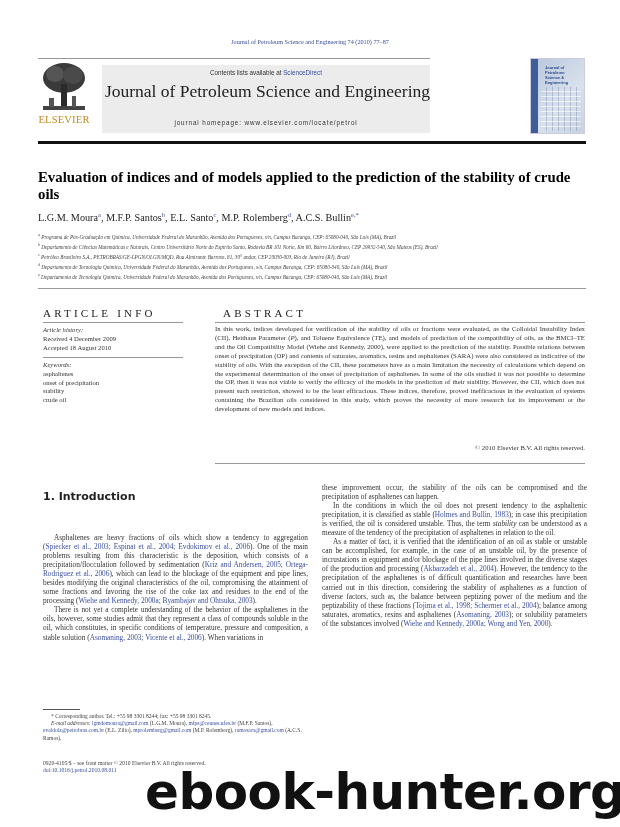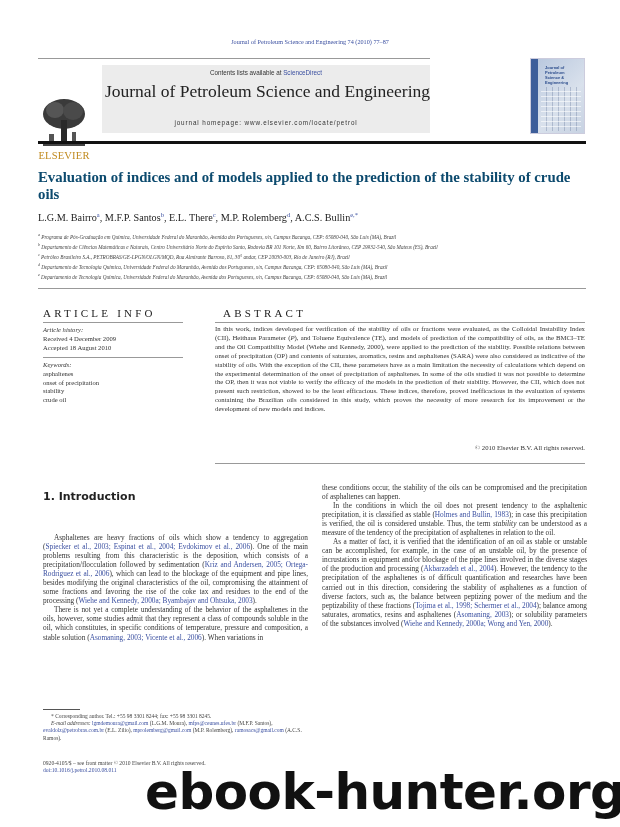--- a/index.html
+++ b/index.html
@@ -2,35 +2,35 @@
 <html><head>
 <meta charset="utf-8">
 <style>
   * { margin:0; padding:0; box-sizing:border-box; }
   html, body { width:620px; height:827px; background:#fff; overflow:hidden; }
   body { position:relative; font-family:"DejaVu Serif", serif; color:#222; }
   .link { color:#3a4fa0; }
 
   #running-head { position:absolute; top:38px; left:0; width:620px; text-align:center; font-size:6.2px; color:#3a4fa0; font-family:"Liberation Serif", serif; }
   #top-rule { position:absolute; top:58px; left:38px; width:392px; height:1px; background:#999; }
-  #logo { position:absolute; top:60px; left:38px; width:52px; height:72px;margin-top:36px; }
+  #logo { position:absolute; top:60px; left:38px; width:52px; height:72px; }
   #logo .tree { position:absolute; top:2px; left:3px; width:46px; height:50px; }
   #logo .wordmark { position:absolute; top:54px; left:0; width:52px; text-align:center; font-family:"Liberation Serif", serif; font-size:10.5px; color:#c08a1e; letter-spacing:0.2px; }
   #masthead { position:absolute; top:65px; left:102px; width:328px; height:68px; background:#ececec; }
   #masthead .contents { position:absolute; top:4px; left:0; width:100%; text-align:center; font-family:"Liberation Sans", sans-serif; font-size:6.3px; color:#333; }
   #masthead .contents .sd { color:#3a4fa0; }
   #masthead .jtitle { position:absolute; top:16px; left:0; width:100%; text-align:right; font-family:"Liberation Serif", serif; font-size:17.5px; color:#222; }
   #masthead .homepage { position:absolute; top:54px; left:0; width:100%; text-align:center; font-family:"Liberation Sans", sans-serif; font-size:6.3px; color:#333; letter-spacing:0.9px; }
   #cover { position:absolute; top:58px; left:530px; width:55px; height:76px; background:linear-gradient(135deg,#b7c6dd 0%, #d9e1ec 60%, #c7d2e2 100%); border:1px solid #ccd; overflow:hidden; }
   #cover .strip { position:absolute; left:0; top:0; width:7px; height:100%; background:#3d5e9a; }
   #cover .ctitle { position:absolute; top:6px; left:14px; font-family:"Liberation Sans", sans-serif; font-size:4px; line-height:5px; color:#2b4c8c; font-weight:bold; }
   #cover .grid { position:absolute; top:28px; left:10px; width:40px; height:44px; background:repeating-linear-gradient(0deg, transparent 0 4px, rgba(255,255,255,0.6) 4px 5px), repeating-linear-gradient(90deg, transparent 0 5px, rgba(80,100,140,0.3) 5px 6px); }
   #thick-rule { position:absolute; top:141px; left:38px; width:548px; height:3px; background:#111; }
 
-  #title { position:absolute; top:169px; left:38px; width:548px; font-family:"Liberation Serif", serif; font-size:14.8px; line-height:17px; color:#0c4a6e; }
+  #title { position:absolute; top:169px; left:38px; width:548px; font-family:"Liberation Serif", serif; font-size:14.8px; line-height:17px; color:#000000; }
   #authors { position:absolute; top:211px; left:38px; width:548px; font-family:"Liberation Serif", serif; font-size:10.2px; color:#222; }
   #authors sup { font-size:6.5px; color:#3a4fa0; }
   #affils { position:absolute; top:231px; left:38px; width:560px; font-family:"Liberation Serif", serif; font-style:italic; font-size:5.2px; line-height:8.2px; color:#444; }
   #affils sup { font-size:4px; }
   #affil-rule { position:absolute; top:288px; left:38px; width:548px; height:1px; background:#999; }
 
   .section-cap { font-family:"Liberation Serif", serif; font-size:11px; letter-spacing:3.2px; color:#222; }
   #ai-head { position:absolute; top:307px; left:43px; }
   #ai-rule1 { position:absolute; top:322px; left:43px; width:140px; height:1px; background:#999; }
   #ai-history { position:absolute; top:326px; left:43px; font-family:"Liberation Serif", serif; font-size:6.6px; line-height:8.8px; color:#333; }
@@ -92,23 +92,23 @@
     <div>Engineering</div>
   </div>
   <div class="grid"></div>
 </div>
 
 <div id="thick-rule"></div>
 
 <h1 id="title">Evaluation of indices and of models applied to the prediction of the stability of crude oils</h1>
 
 <div id="authors">
-  <span>L.G.M. Bairro</span><sup>a</sup>,
+  <span>L.G.M. Moura</span><sup>a</sup>,
   <span>M.F.P. Santos</span><sup>b</sup>,
-  <span>E.L. There</span><sup>c</sup>,
+  <span>E.L. Santo</span><sup>c</sup>,
   <span>M.P. Rolemberg</span><sup>d</sup>,
   <span>A.C.S. Bullin</span><sup>e,*</sup>
 </div>
 
 <div id="affils">
   <div><sup>a</sup> <span>Programa de Pós-Graduação em Química, Universidade Federal do Maranhão, Avenida dos Portugueses, s/n, Campus Bacanga, CEP: 65080-040, São Luís (MA), Brazil</span></div>
   <div><sup>b</sup> <span>Departamento de Ciências Matemáticas e Naturais, Centro Universitário Norte do Espírito Santo, Rodovia BR 101 Norte, Km 60, Bairro Litorâneo, CEP 29932-540, São Mateus (ES), Brazil</span></div>
   <div><sup>c</sup> <span>Petróleo Brasileiro S.A., PETROBRAS/GE-LPGN/OLGN/MQD, Rua Almirante Barroso, 81, 30° andar, CEP 20030-003, Rio de Janeiro (RJ), Brazil</span></div>
   <div><sup>d</sup> <span>Departamento de Tecnologia Química, Universidade Federal do Maranhão, Avenida dos Portugueses, s/n, Campus Bacanga, CEP: 65080-040, São Luís (MA), Brazil</span></div>
   <div><sup>e</sup> <span>Departamento de Tecnologia Química, Universidade Federal do Maranhão, Avenida dos Portugueses, s/n, Campus Bacanga, CEP: 65080-040, São Luís (MA), Brazil</span></div>
@@ -138,21 +138,21 @@
 <div id="ab-rule2"></div>
 
 <h2 id="intro-head">1. Introduction</h2>
 
 <div id="col-left" class="col">
   <p><span>Asphaltenes are heavy fractions of oils which show a tendency to aggregation (</span><span class="link">Spiecker et al., 2003; Espinat et al., 2004; Evdokimov et al., 2006</span><span>). One of the main problems resulting from this characteristic is the deposition, which consists of a precipitation/flocculation followed by sedimentation (</span><span class="link">Kriz and Andersen, 2005; Ortega-Rodriguez et al., 2006</span><span>), which can lead to the blockage of the equipment and pipe lines, besides modifying the original characteristics of the oil, compromising the attainment of some fractions and favoring the rise of the coke tax and residues to the end of the processing (</span><span class="link">Wiehe and Kennedy, 2000a; Byambajav and Ohtsuka, 2003</span><span>).</span></p>
   <p><span>There is not yet a complete understanding of the behavior of the asphaltenes in the oils, however, some studies admit that they represent a class of compounds soluble in the oil, which constitutes, in specific conditions of temperature, pressure and composition, a stable solution (</span><span class="link">Asomaning, 2003; Vicente et al., 2006</span><span>). When variations in</span></p>
 </div>
 
 <div id="col-right" class="col">
-  <p class="noindent">these conditions occur, the stability of the oils can be compromised and the precipitation of asphaltenes can happen.</p>
+  <p class="noindent">these improvement occur, the stability of the oils can be compromised and the precipitation of asphaltenes can happen.</p>
   <p><span>In the conditions in which the oil does not present tendency to the asphaltenic precipitation, it is classified as stable (</span><span class="link">Holmes and Bullin, 1983</span><span>); in case this precipitation is verified, the oil is considered unstable. Thus, the term </span><i>stability</i><span> can be understood as a measure of the tendency of the precipitation of asphaltenes in relation to the oil.</span></p>
   <p><span>As a matter of fact, it is verified that the identification of an oil as stable or unstable can be accomplished, for example, in the case of an unstable oil, by the presence of incrustations in equipment and/or blockage of the pipe lines involved in the diverse stages of the production and processing (</span><span class="link">Akbarzadeh et al., 2004</span><span>). However, the tendency to the precipitation of the asphaltenes is of difficult quantification and researches have been carried out in this direction, considering the stability of asphaltenes as a function of diverse factors, such as, the balance between peptizing power of the medium and the peptizability of these fractions (</span><span class="link">Tojima et al., 1998; Schermer et al., 2004</span><span>); balance among saturates, aromatics, resins and asphaltenes (</span><span class="link">Asomaning, 2003</span><span>); or solubility parameters of the substances involved (</span><span class="link">Wiehe and Kennedy, 2000a; Wong and Yen, 2000</span><span>).</span></p>
 </div>
 
 <div id="fn-rule"></div>
 <div id="footnote">
   <div class="ind"><span>*</span><span> Corresponding author. Tel.: +55 98 3301 8244; fax: +55 98 3301 8245.</span></div>
   <div class="ind" style="display:inline; padding-left:8px;"><i>E-mail addresses: </i><span class="link">lgmdemoura@gmail.com</span><span> (L.G.M. Moura), </span><span class="link">mfps@ceunes.ufes.br</span><span> (M.F.P. Santos), </span><span class="link">evaldolz@petrobras.com.br</span><span> (E.L. Zilio), </span><span class="link">mprolemberg@gmail.com</span><span> (M.P. Rolemberg), </span><span class="link">ramosacs@gmail.com</span><span> (A.C.S. Ramos).</span></div>
 </div>
 

